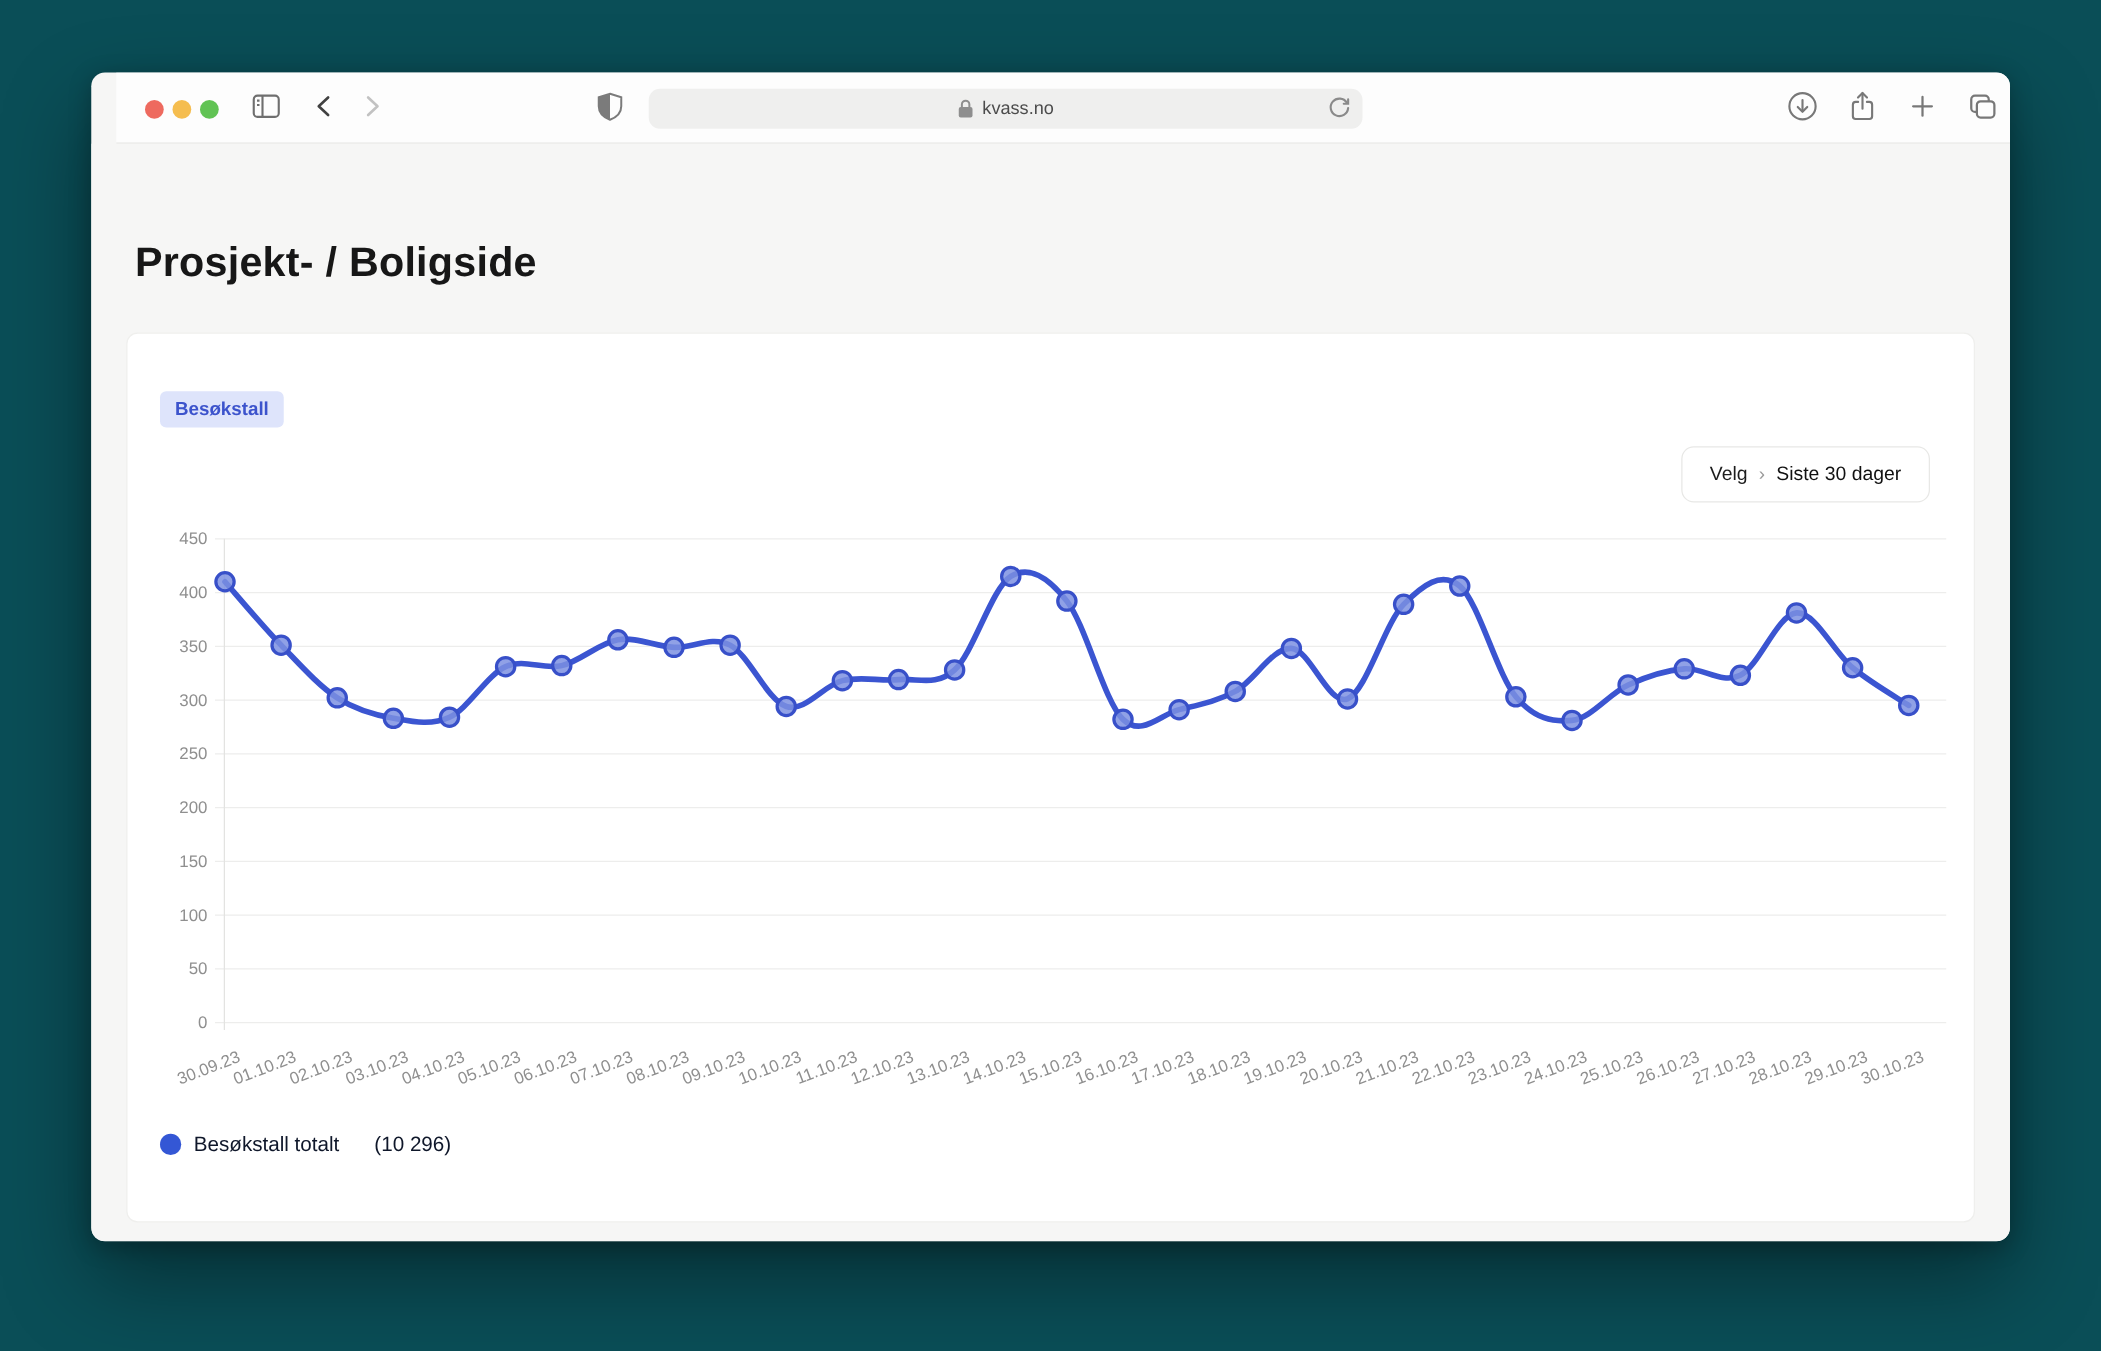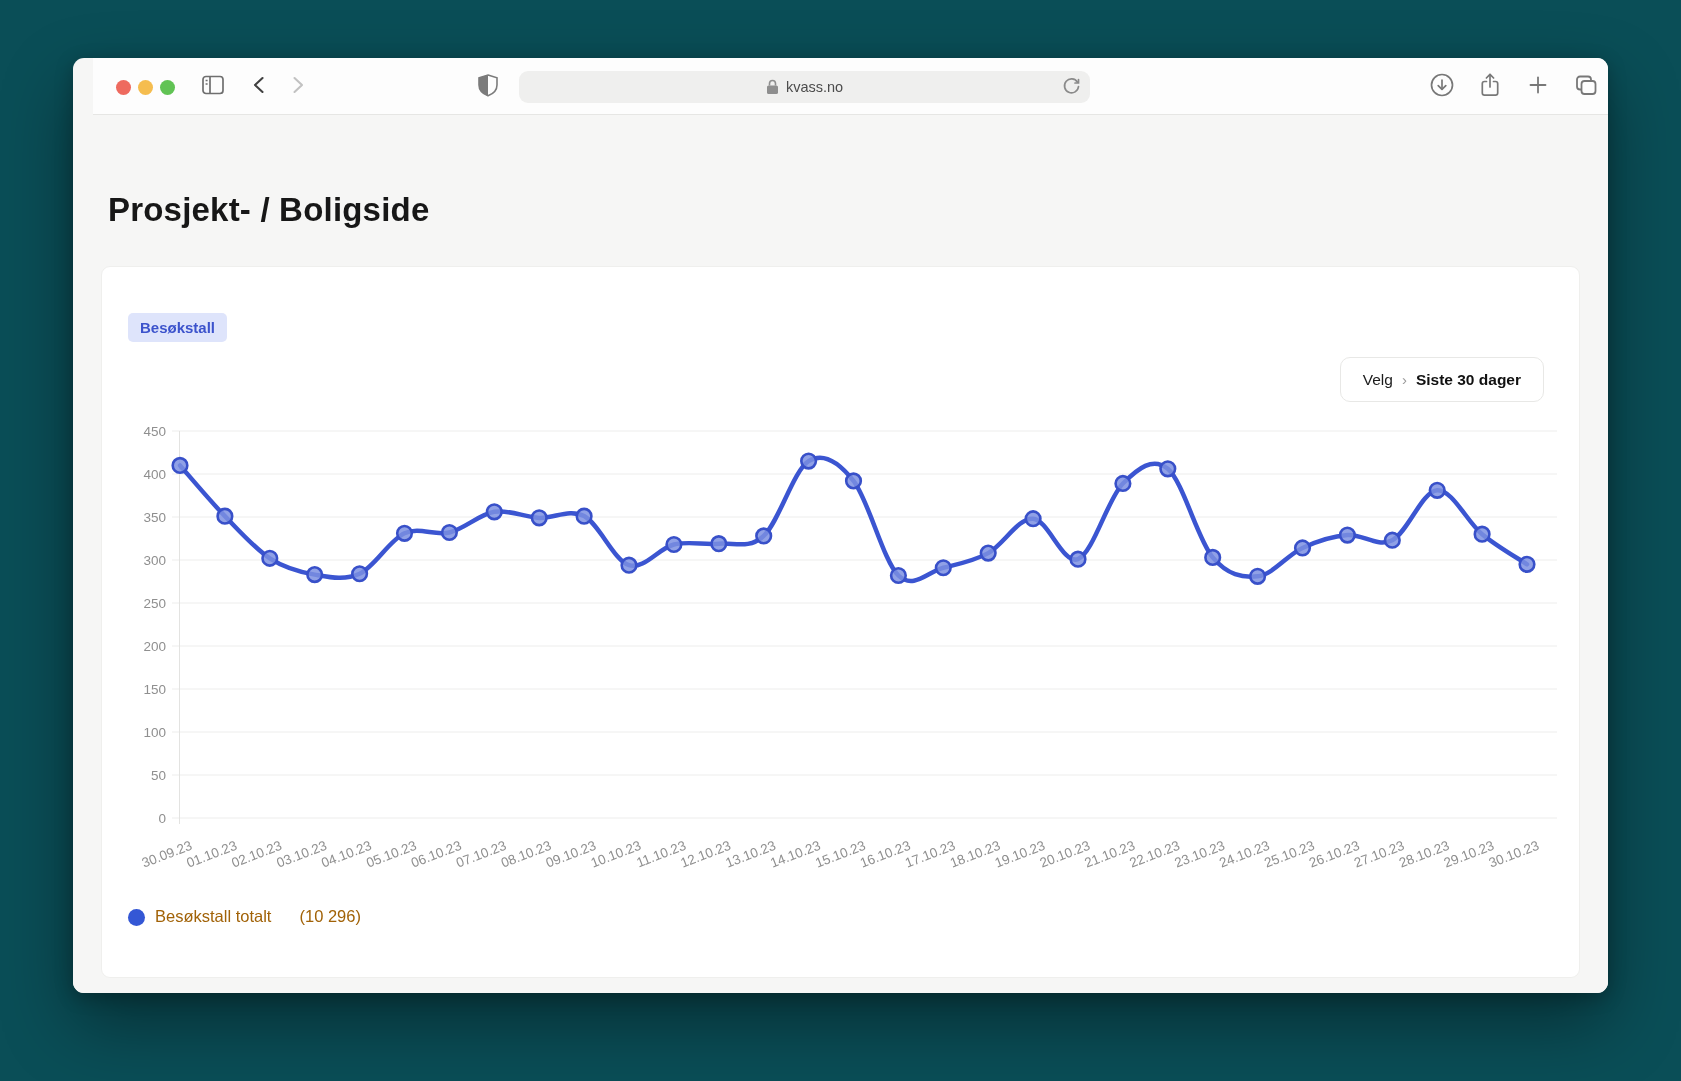--- a/index.html
+++ b/index.html
@@ -42,28 +42,28 @@
   .badge{
     position:absolute; left:26px; top:29px; background:#dee4fb; color:#3c53cc;
     font-weight:bold; font-size:15px; padding:6px 12px; border-radius:5px;margin-top:17px;
   }
   .range-btn{
     position:absolute; right:35px; top:90px; height:45px; background:#fff;
     border:1px solid #e8e8e6; border-radius:10px; display:flex; align-items:center;
     gap:9px; padding:0 22px; font-size:15.5px; color:#1c1c1c; cursor:pointer;justify-content:center;
   }
   .range-btn .sep{ color:#9a9a9a; font-size:15px; }
-  .range-btn .val{ font-weight:bold; color:#111; }
+  .range-btn .val{ font-weight:normal; color:#111; }
 
   .chart-wrap{ position:absolute; left:0; top:131px; width:1479px; height:482px; }
   svg text.tick{ font-size:13.5px; fill:#8f8f8f; font-family:"Liberation Sans",sans-serif; }
   svg text.xlab{ font-size:13.5px; fill:#8f8f8f; font-family:"Liberation Sans",sans-serif; }
 
-  .legend{ position:absolute; left:26px; top:640px; display:flex; align-items:flex-end;
-    gap:10px; font-size:16.5px; color:#a16207; cursor:pointer; }
+  .legend{ position:absolute; left:26px; top:640px; display:flex; align-items:flex-start;
+    gap:10px; font-size:16.5px; color:#0f172a; cursor:pointer; }
   .legend .dot{ width:17px; height:17px; border-radius:50%; }
   .legend .total{ margin-left:18px; }
 </style>
 </head>
 <body>
 
 <div class="window">
 
   <div class="toolbar">
     <div class="tl red"></div>

